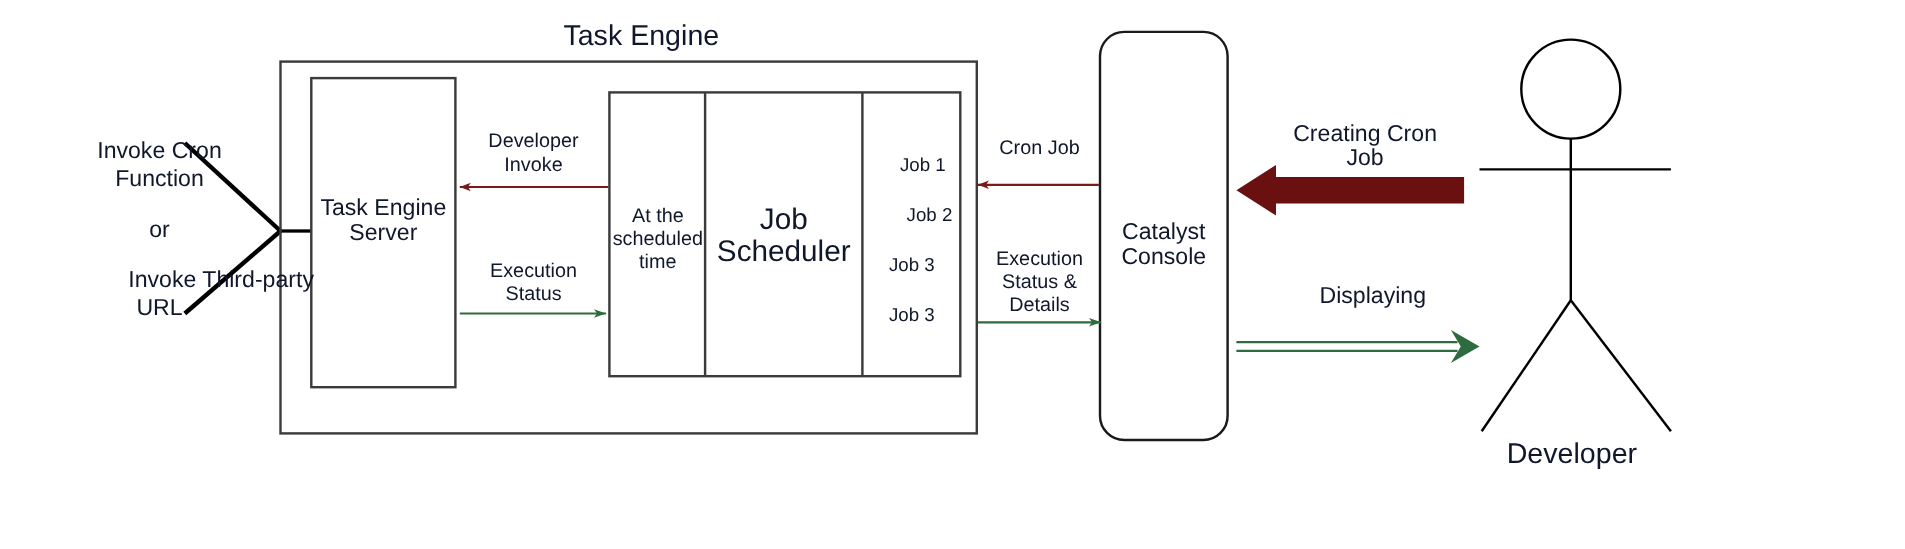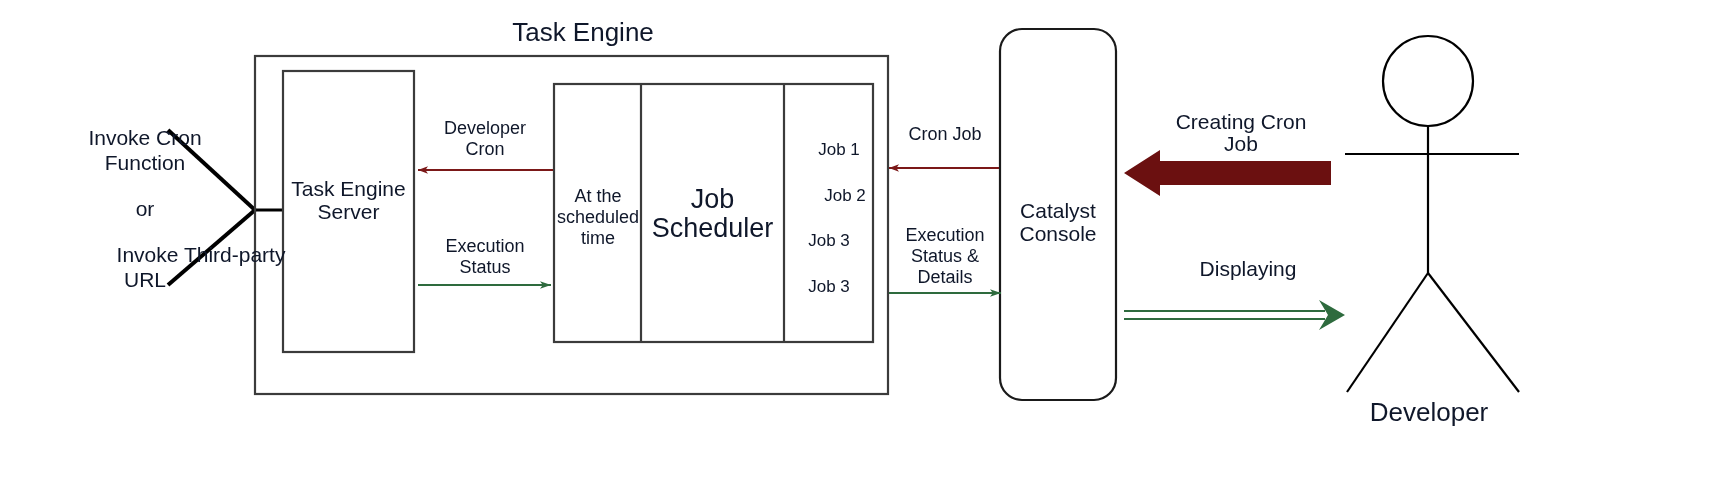--- a/index.html
+++ b/index.html
@@ -101,21 +101,21 @@
   <div class="lbl t-mid" style="left:0px; top:125px; width:290px;">Invoke Cron</div>
   <div class="lbl t-mid" style="left:0px; top:196px; width:290px;">or</div>
   <div class="lbl t-mid" style="left:0px; top:150px; width:290px;">Function</div>
   <div class="lbl t-mid" style="left:12px; top:242px; width:290px;margin-left:44px;">Invoke Third-party</div>
   <div class="lbl t-mid" style="left:0px; top:267px; width:290px;">URL</div>
 
   <div class="lbl t-mid" style="left:283px; top:176px; width:131px;">Task Engine</div>
   <div class="lbl t-mid" style="left:283px; top:199px; width:131px;">Server</div>
 
   <div class="lbl t-small" style="left:400px; top:118px; width:170px;">Developer</div>
-  <div class="lbl t-small" style="left:400px; top:139px; width:170px;">Cron</div>
+  <div class="lbl t-small" style="left:400px; top:139px; width:170px;">Invoke</div>
 
   <div class="lbl t-small" style="left:400px; top:236px; width:170px;">Execution</div>
   <div class="lbl t-small" style="left:400px; top:257px; width:170px;">Status</div>
 
   <div class="lbl t-small" style="left:556px; top:186px; width:84px;">At the</div>
   <div class="lbl t-small" style="left:556px; top:207px; width:84px;">scheduled</div>
   <div class="lbl t-small" style="left:556px; top:228px; width:84px;">time</div>
 
   <div class="lbl t-big" style="left:642px; top:183px; width:141px;">Job</div>
   <div class="lbl t-big" style="left:642px; top:212px; width:141px;">Scheduler</div>

